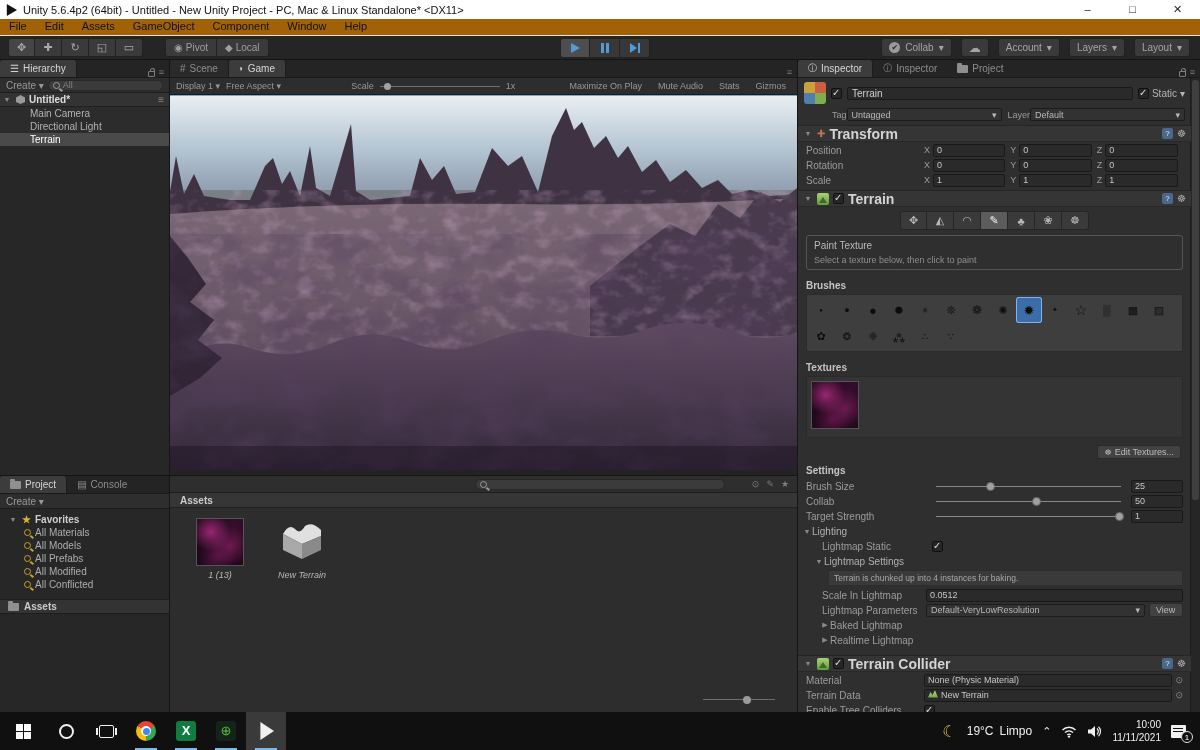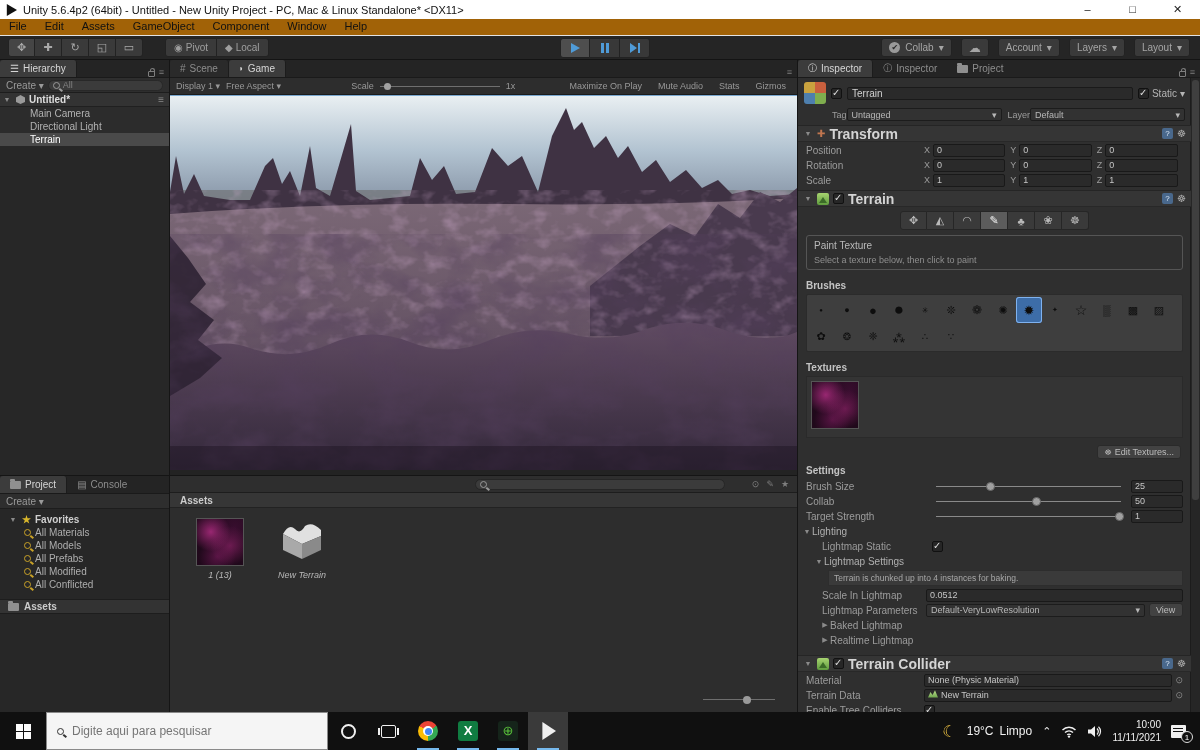--- a/index.html
+++ b/index.html
@@ -685,24 +685,20 @@
 
   <div class="taskbar">
     <div class="start">
         <span class="winlogo">
           <i></i>
           <i></i>
           <i></i>
           <i></i>
         </span>
       </div>
-    <div class="tb-search">
-      <span class="mag"></span>
-      <input placeholder="Digite aqui para pesquisar" style="">
-    </div>
     <div class="tb-ic">
         <span class="cortana"></span>
       </div>
     <div class="tb-ic">
         <span class="taskview"></span>
       </div>
     <div class="tb-ic open">
         <span class="chrome"></span>
       </div>
     <div class="tb-ic open">

